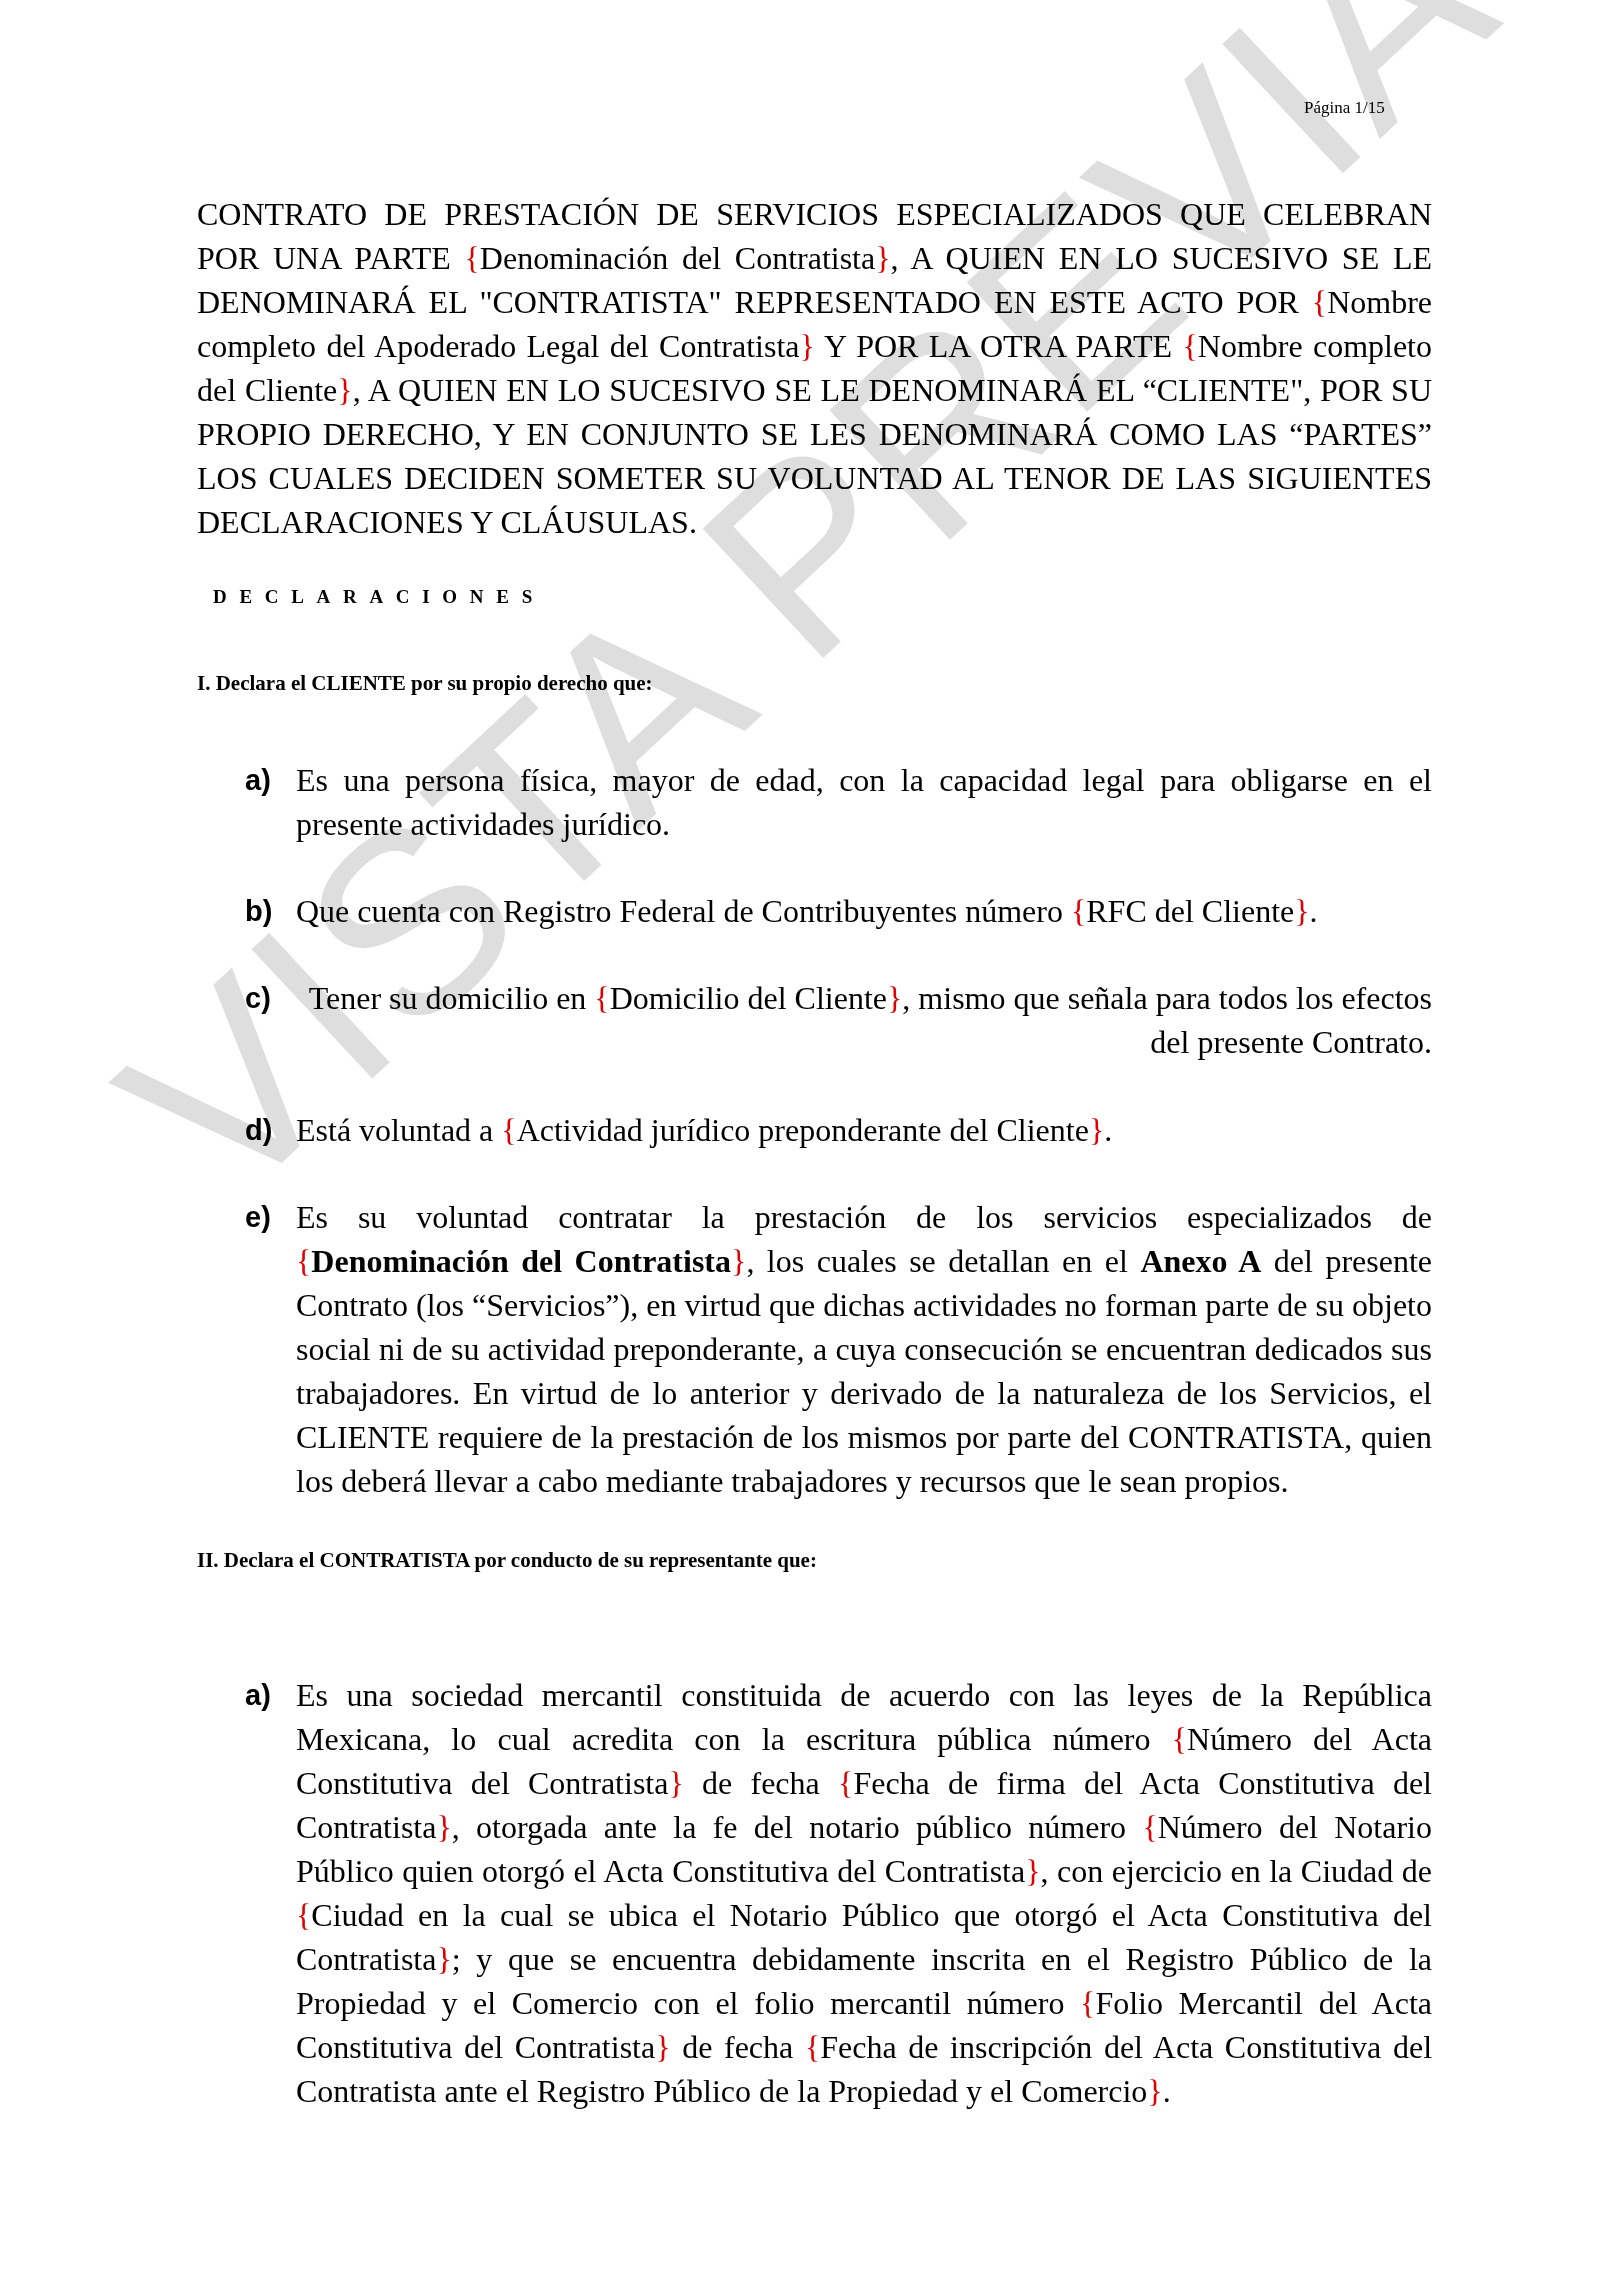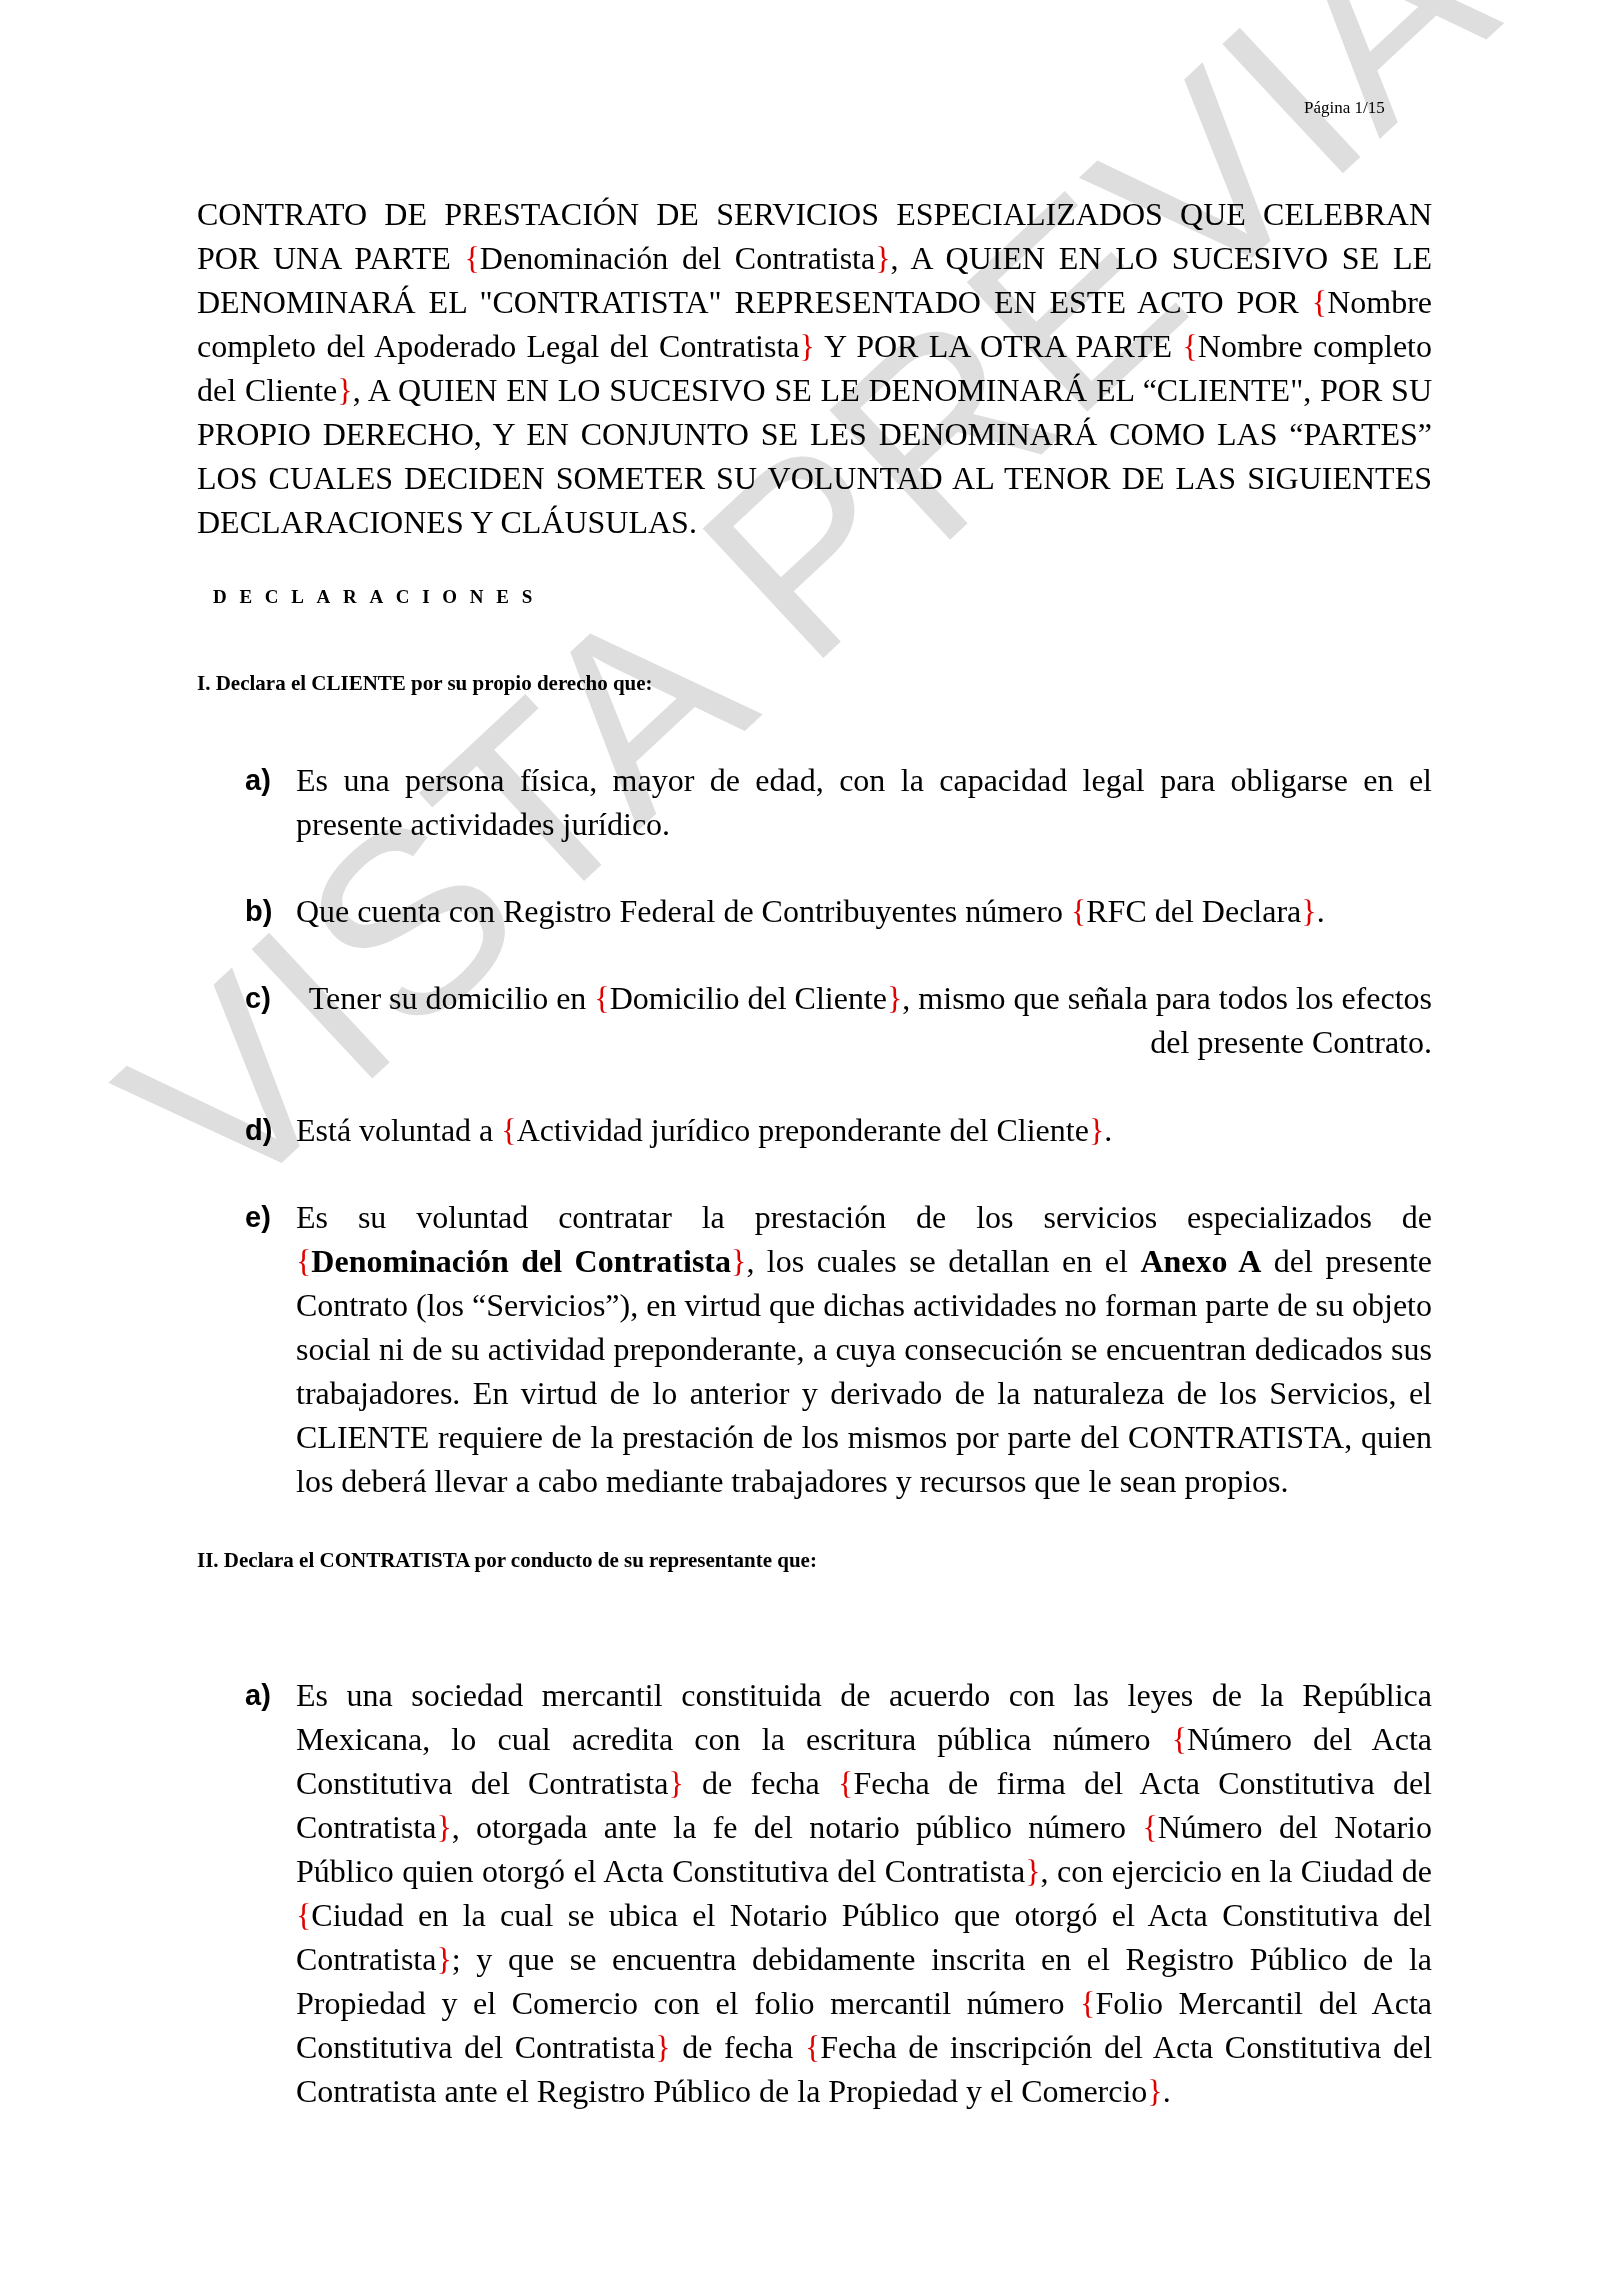--- a/index.html
+++ b/index.html
@@ -45,21 +45,21 @@
 
     <div class="heading" style="top:671px;">I. Declara el CLIENTE por su propio derecho que:</div>
 
     <div class="item" style="top:758px;">
       <span class="lbl">a)</span>
       <span class="txt">Es una persona física, mayor de edad, con la capacidad legal para obligarse en el presente actividades jurídico.</span>
     </div>
 
     <div class="item" style="top:889px;">
       <span class="lbl">b)</span>
-      <span class="txt"><span>Que cuenta con Registro Federal de Contribuyentes número </span><span class="red">{</span><span>RFC del Declara</span><span class="red">}</span><span>.</span></span>
+      <span class="txt"><span>Que cuenta con Registro Federal de Contribuyentes número </span><span class="red">{</span><span>RFC del Cliente</span><span class="red">}</span><span>.</span></span>
     </div>
 
     <div class="item" style="top:976px;">
       <span class="lbl">c)</span>
       <span class="txt" style="text-align:right;"><span>Tener su domicilio en </span><span class="red">{</span><span>Domicilio del Cliente</span><span class="red">}</span><span>, mismo que señala para todos los efectos del presente Contrato.</span></span>
     </div>
 
     <div class="item" style="top:1108px;">
       <span class="lbl">d)</span>
       <span class="txt"><span>Está voluntad a </span><span class="red">{</span><span>Actividad jurídico preponderante del Cliente</span><span class="red">}</span><span>.</span></span>

